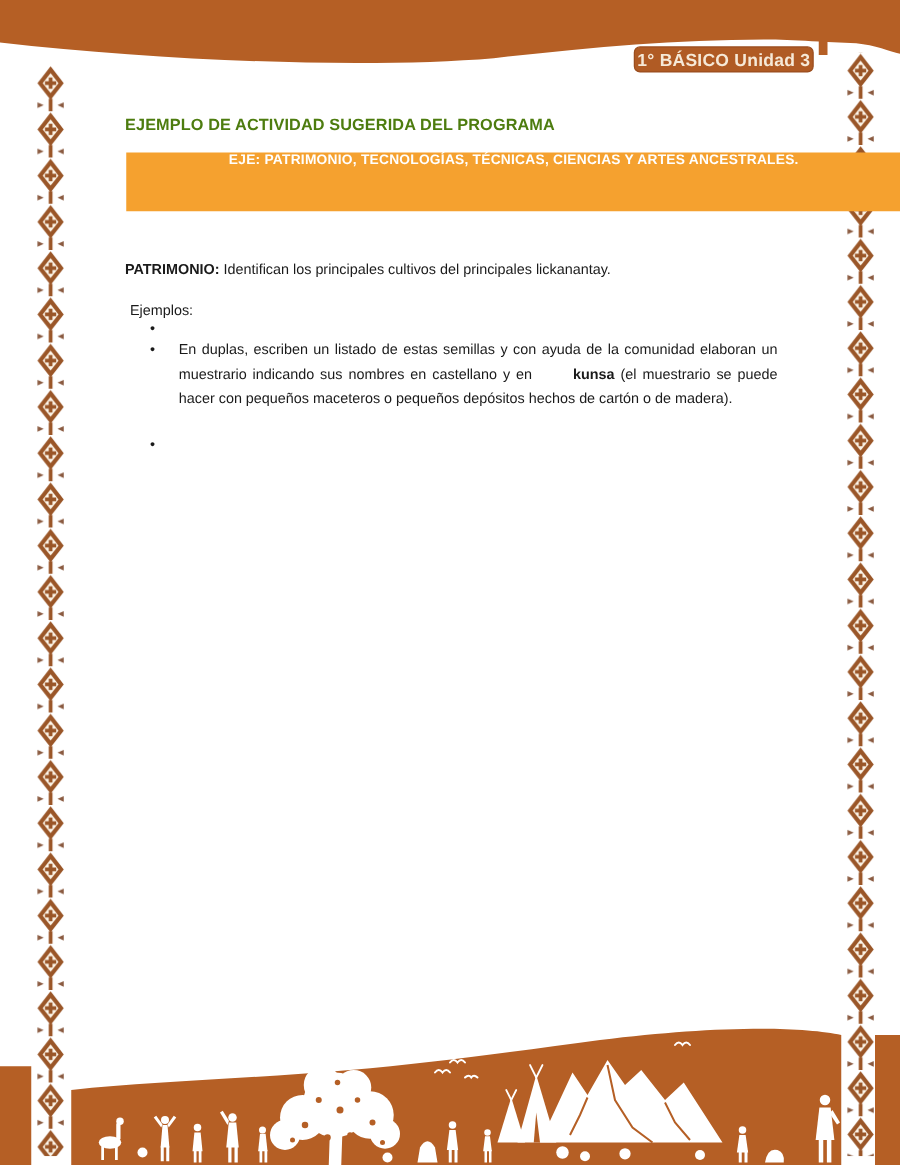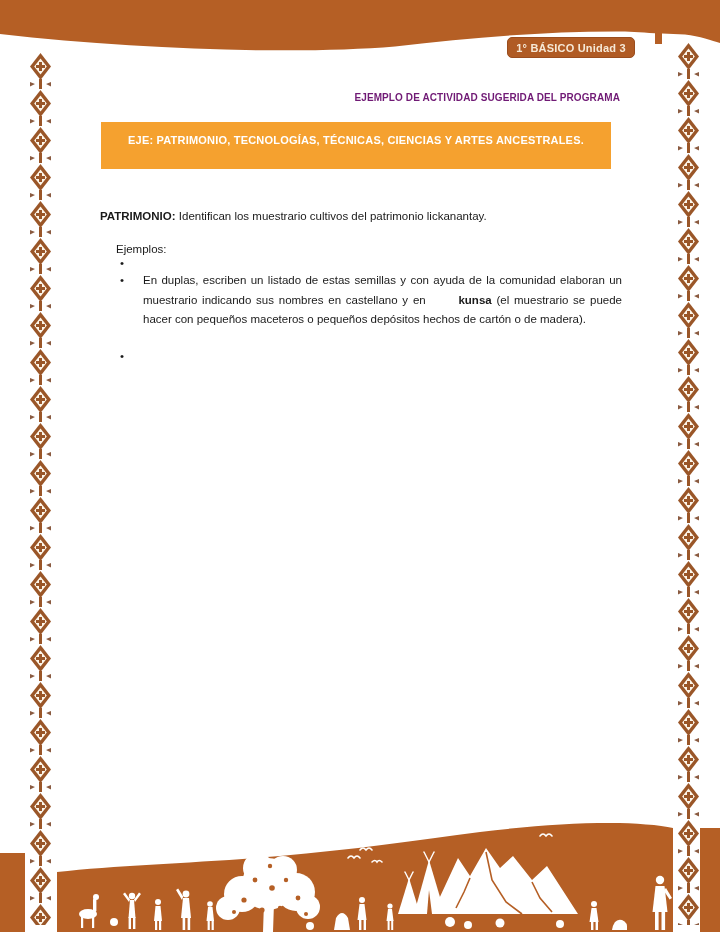--- a/index.html
+++ b/index.html
@@ -9,56 +9,56 @@
     background:#ffffff;
     overflow:hidden;
     font-family:"Liberation Sans", sans-serif;
     color:#1a1a1a;
   }
   
   .band-svg{position:absolute;top:0;left:0;display:block;}
   .unit-badge{
     position:absolute;
     left:507px;top:37px;
-    width:128px;height:21px;
+    width:144px;height:21px;
     background:#b05b24;
     border:1px solid #9a4d1e;
     border-radius:5px;
     color:#f6e9d7;
-    font-size:11px;font-weight:bold;
+    font-size:14px;font-weight:bold;
     text-align:center;line-height:21px;
     letter-spacing:.2px;
     box-sizing:border-box;
   }
   
   .border-strip{position:absolute;display:block;}
   .border-left{left:29px;top:52px;}
   .border-right{left:677px;top:42px;}
   
   .doc-title{
     position:absolute;left:100px;top:92px;width:520px;
-    text-align:right;font-weight:bold;font-size:10px;color:#701a75;
+    text-align:left;font-weight:bold;font-size:13px;color:#4d7c0f;
     letter-spacing:.1px;
   }
   .eje-banner{
-    position:absolute;left:101px;top:122px;width:510px;height:47px;
+    position:absolute;left:101px;top:122px;width:620px;height:47px;
     background:#f5a12f;
     box-sizing:border-box;
-    padding-top:12px;
+    padding-top:0;
     text-align:center;
     color:#ffffff;font-weight:bold;font-size:11px;
     letter-spacing:.2px;
   }
   .activity-line{
     position:absolute;left:100px;top:207px;width:520px;
     font-size:11.5px;line-height:19.5px;
   }
   .activity-line b{font-weight:bold;}
   .examples-label{
-    position:absolute;left:100px;top:240px;width:520px;
+    position:absolute;left:88px;top:240px;width:520px;
     font-size:11.5px;line-height:19.5px;padding-left:16px;
   }
   .bullet-list{
     position:absolute;left:100px;top:254px;width:522px;
     margin:0;padding:0;list-style:none;
     font-size:11.5px;line-height:19.5px;
   }
   .bullet-item{
     position:relative;
     margin:0 0 17px 0;
@@ -116,21 +116,21 @@
       </pattern>
     </defs>
     <rect width="23" height="883" fill="url(#motifR)"></rect>
   </svg>
 
   <div class="doc-title">EJEMPLO DE ACTIVIDAD SUGERIDA DEL PROGRAMA</div>
 
   <div class="eje-banner">EJE: PATRIMONIO, TECNOLOGÍAS, TÉCNICAS, CIENCIAS Y ARTES ANCESTRALES.</div>
 
   <div class="activity-line">
-    <b>PATRIMONIO:</b><span> Identifican los muestrario cultivos del patrimonio lickanantay.</span>
+    <b>PATRIMONIO:</b><span> Identifican los principales cultivos del principales lickanantay.</span>
   </div>
 
   <div class="examples-label">Ejemplos:</div>
 
   <ul class="bullet-list">
     <li class="bullet-item">
       <span class="marker">•</span>
     </li>
     <li class="bullet-item">
       <span class="marker">•</span>

